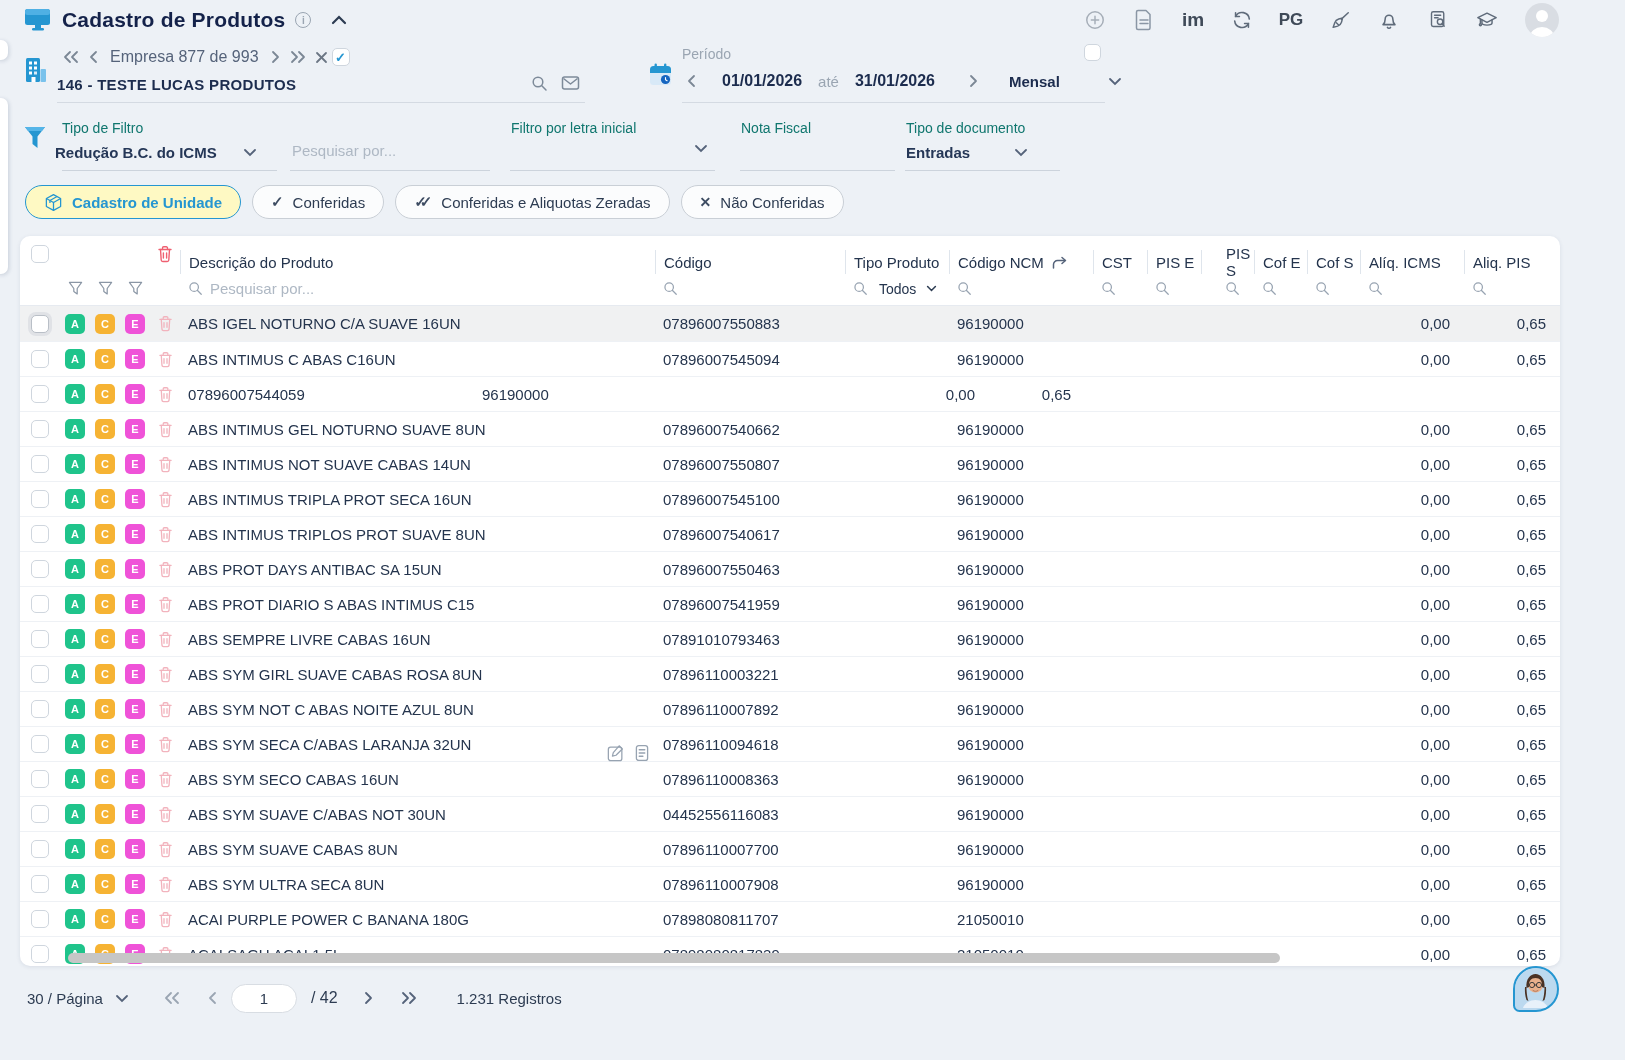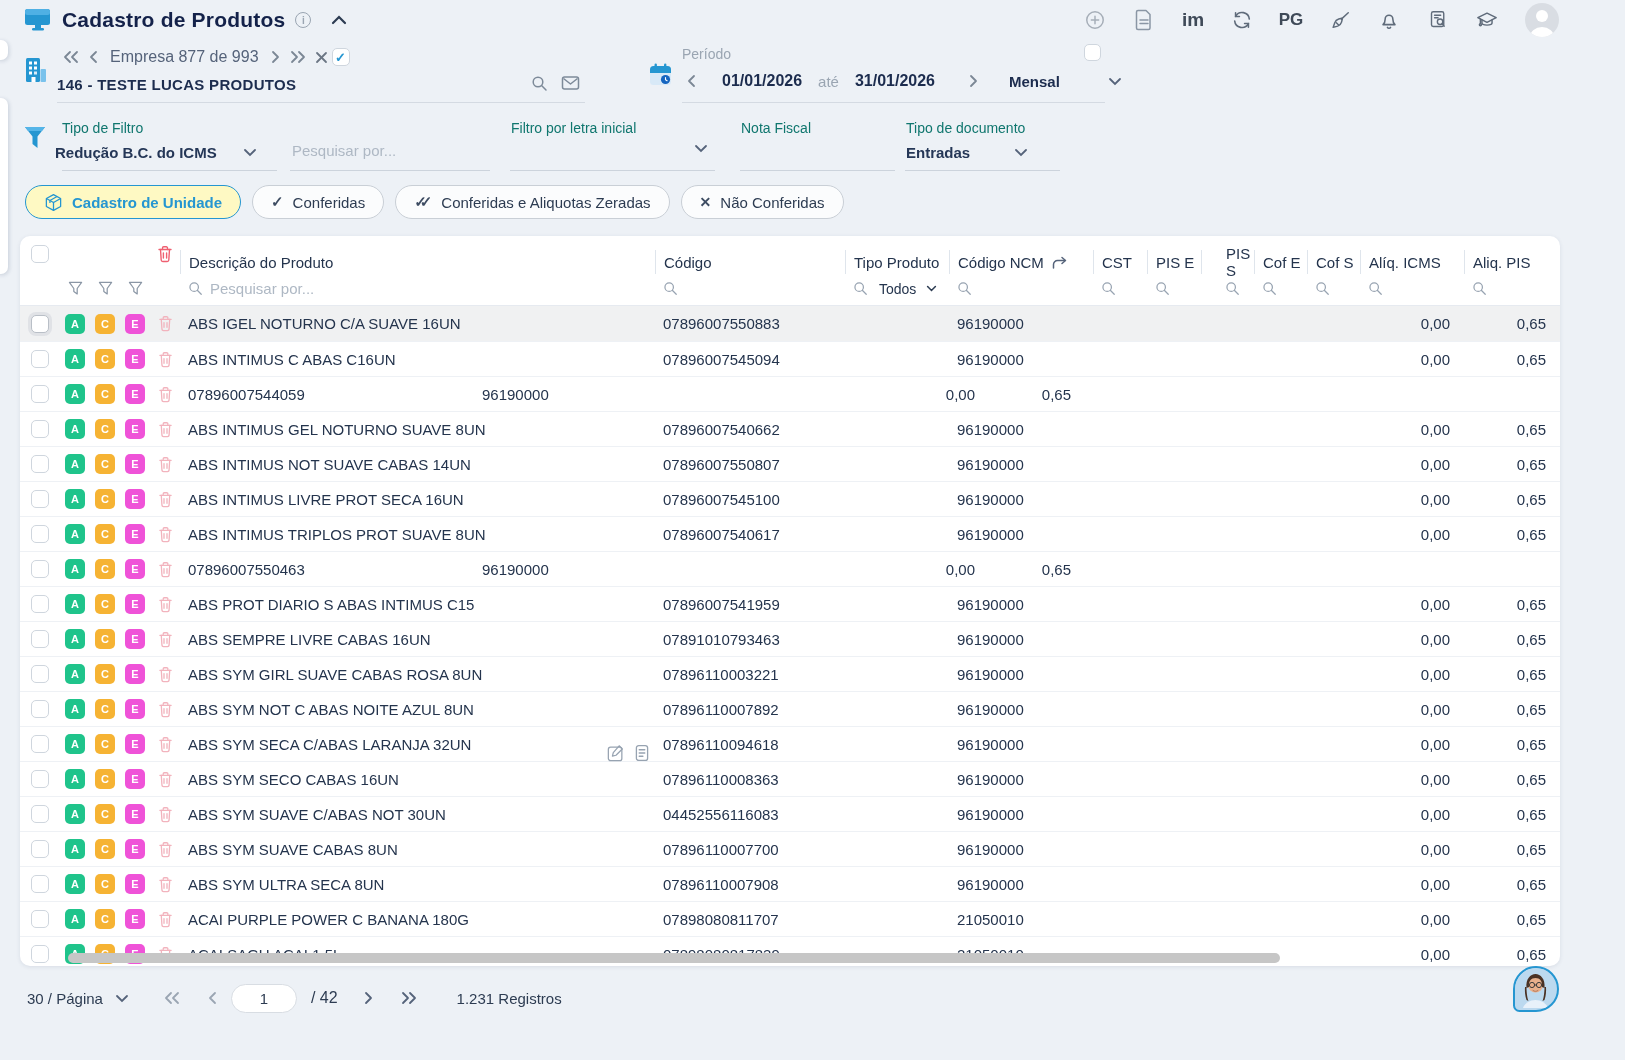--- a/index.html
+++ b/index.html
@@ -712,21 +712,21 @@
         </div>
     <div class="c-trash trash-r">
       <svg width="15" height="17" viewBox="0 0 16 18" fill="none" stroke="currentColor" stroke-width="1.4" stroke-linecap="round" stroke-linejoin="round">
             <path d="M2 4.5 h12"></path>
             <path d="M5.5 4.5 V3 a1.2 1.2 0 0 1 1.2-1.2 h2.6 A1.2 1.2 0 0 1 10.5 3 v1.5"></path>
             <path d="M3.5 4.5 l.7 10.5 a1.6 1.6 0 0 0 1.6 1.5 h4.4 a1.6 1.6 0 0 0 1.6-1.5 l.7-10.5"></path>
             <path d="M6.4 8 v5 M9.6 8 v5"></path>
           </svg>
     </div>
     <div class="c-desc">
-      <span>ABS INTIMUS LIVRE PROT SECA 16UN</span>
+      <span>ABS INTIMUS TRIPLA PROT SECA 16UN</span>
 
     </div>
     <div class="c-codigo">07896007545100</div>
     <div class="c-tipo"></div>
     <div class="c-ncm">96190000</div>
     <div class="c-cst"></div>
     <div class="c-pise"></div>
     <div class="c-piss"></div>
     <div class="c-cofe"></div>
     <div class="c-cofs"></div>
@@ -782,20 +782,24 @@
     <div class="c-badge">
           <span class="badge b-e">E</span>
         </div>
     <div class="c-trash trash-r">
       <svg width="15" height="17" viewBox="0 0 16 18" fill="none" stroke="currentColor" stroke-width="1.4" stroke-linecap="round" stroke-linejoin="round">
             <path d="M2 4.5 h12"></path>
             <path d="M5.5 4.5 V3 a1.2 1.2 0 0 1 1.2-1.2 h2.6 A1.2 1.2 0 0 1 10.5 3 v1.5"></path>
             <path d="M3.5 4.5 l.7 10.5 a1.6 1.6 0 0 0 1.6 1.5 h4.4 a1.6 1.6 0 0 0 1.6-1.5 l.7-10.5"></path>
             <path d="M6.4 8 v5 M9.6 8 v5"></path>
           </svg>
+    </div>
+    <div class="c-desc">
+      <span>ABS PROT DAYS ANTIBAC SA 15UN</span>
+
     </div>
     <div class="c-codigo">07896007550463</div>
     <div class="c-tipo"></div>
     <div class="c-ncm">96190000</div>
     <div class="c-cst"></div>
     <div class="c-pise"></div>
     <div class="c-piss"></div>
     <div class="c-cofe"></div>
     <div class="c-cofs"></div>
     <div class="c-icms">0,00</div>

